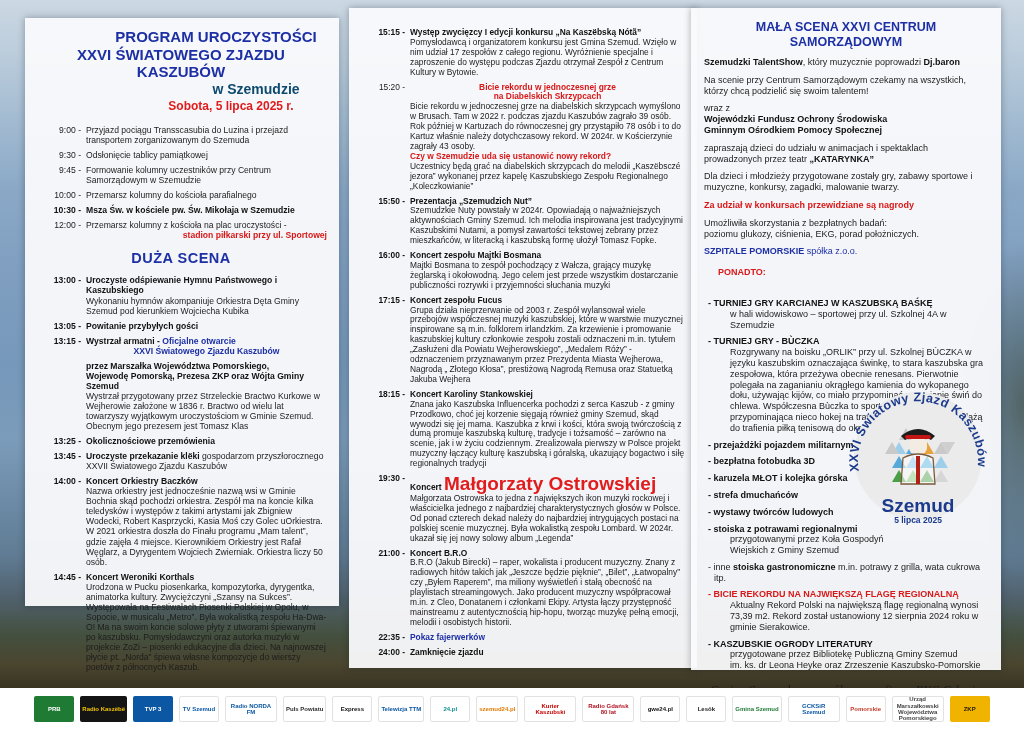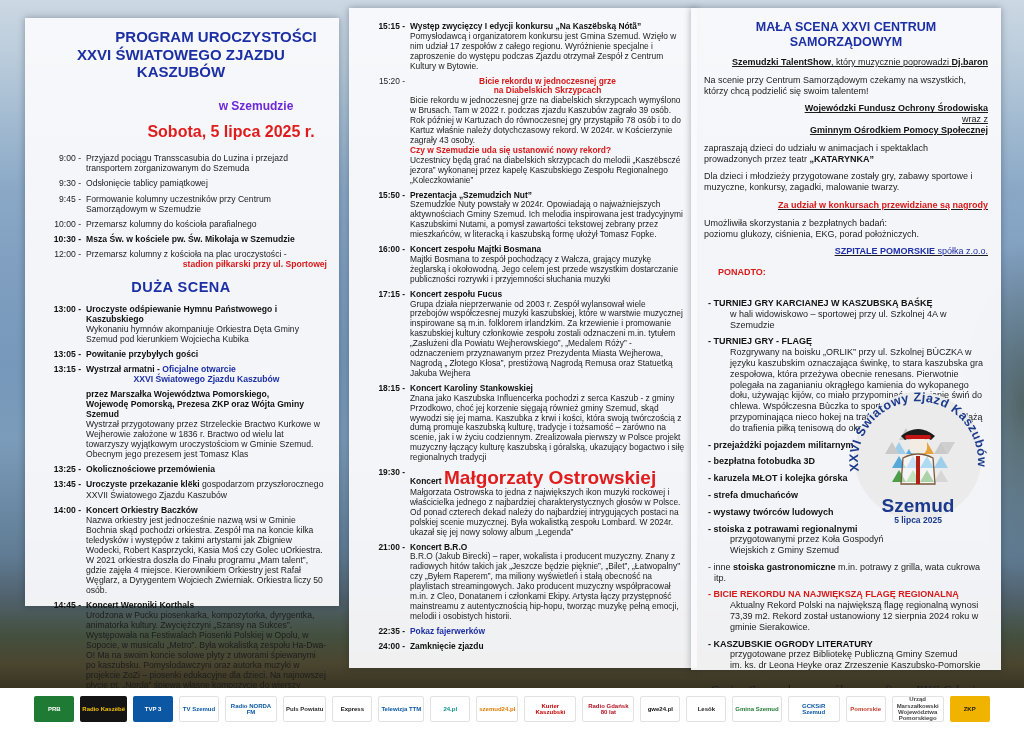--- a/index.html
+++ b/index.html
@@ -17,52 +17,52 @@
     background:linear-gradient(180deg,
       #ccd8e3 0%, #bccddc 7%, #a4bcd2 16%, #8aa8c6 26%, #7f9ec0 38%,
       #7698ba 50%, #7b9cba 60%, #6e8ca8 68%, #607c94 76%, #50616c 82%,
       #44503f 87%, #4a452f 91%, #35311f 95%, #2c2a1e 100%); }
   .photo-hill { position:absolute; right:0; top:240px; width:70px; height:330px;
     background:radial-gradient(ellipse at 100% 50%, rgba(60,70,55,.65), rgba(60,70,55,0) 70%); }
 
   .panel { position:absolute; background:rgba(250,250,252,0.95);
     box-shadow:0 0 7px rgba(20,30,40,.35); color:#1c1c1c; }
   #left-panel   { left:25px;  top:18px; width:314px; height:588px; padding:10px 12px 20px 10px; font-size:8.6px; line-height:1.17; }
-  #middle-panel { left:349px; top:8px;  width:348px; height:660px; padding:14px 12px 8px 10px; font-size:8.4px; line-height:1.18; }
+  #middle-panel { left:349px; top:8px;  width:348px; height:660px; padding:20px 12px 8px 10px; font-size:8.4px; line-height:1.18; }
   #right-panel  { left:691px; top:8px;  width:310px; height:662px; padding:12px 13px 8px 13px; font-size:9px;  line-height:1.2; }
 
   
   .s-r   { font-weight:normal; color:#1c1c1c; }
   .s-b   { font-weight:bold;   color:#111; }
   .s-blue{ font-weight:bold;   color:#1d2fa5; }
   .s-br  { font-weight:normal; color:#1d2fa5; }
   .s-red { font-weight:bold;   color:#d91818; }
   .s-bigred { font-weight:bold; color:#e01c1c; font-size:19px; line-height:1.05; }
   .al-c  { text-align:center; }
   .al-rt { text-align:right; }
 
   
   .lp-title { text-align:center; margin-bottom:12px; }
   .lp-t1 { color:#1d2fa5; font-weight:bold; font-size:15px; padding-left:70px; }
   .lp-t2 { color:#1d2fa5; font-weight:bold; font-size:15px; }
-  .lp-t3 { color:#6d28d9; font-weight:bold; font-size:12px; padding-left:150px;margin-top:18px; }
-  .lp-date { color:#e01c1c; font-weight:bold; font-size:16px; padding-left:100px; margin-top:10px; }
+  .lp-t3 { color:#0c4a6e; font-weight:bold; font-size:14px; padding-left:150px; }
+  .lp-date { color:#e01c1c; font-weight:bold; font-size:12px; padding-left:100px; margin-top:2px; }
   .scene-h { color:#1d2fa5; font-weight:bold; font-size:14.5px; text-align:center; margin:10px 0 8px 0; letter-spacing:.5px; }
 
   
   .ev { display:flex; margin-bottom:5px; }
   .ev-time { width:46px; min-width:46px; text-align:right; margin-right:5px; white-space:nowrap; }
   .ev-body { flex:1; }
   .ev-line { }
   .sp { height:5px; }
 
   
   .blk { margin-bottom:7px; }
   .blk-h1 .line { text-align:center; font-size:12.5px; }
-  .blk-c .line { text-align:right;text-decoration:underline; }
+  .blk-c .line { text-align:left; }
   .blk-p .line { text-align:left; }
   .blk-ponadto { padding-left:14px; margin:10px 0 20px 0; }
   .blk-item { padding-left:10px; text-indent:-6px; margin-bottom:6px; }
   .blk-item .line { }
   .blk-item .line + .line { text-indent:0; padding-left:16px; }
   .blk-footer { margin-top:10px; }
   .blk-footer .line { text-align:center; font-family:"Liberation Serif", serif;
     font-weight:bold; color:#2a3f9f; font-size:13px; line-height:1.35; }
 
   
@@ -202,22 +202,22 @@
       <div class="blk blk-h1">
         <div class="line"><span class="s-blue">MAŁA SCENA XXVI CENTRUM SAMORZĄDOWYM</span></div>
       </div>
       <div class="blk blk-c">
         <div class="line"><span class="s-b">Szemudzki TalentShow</span><span class="s-r">, który muzycznie poprowadzi </span><span class="s-b">Dj.baron</span></div>
       </div>
       <div class="blk blk-p">
         <div class="line"><span class="s-r">Na scenie przy Centrum Samorządowym czekamy na wszystkich, którzy chcą podzielić się swoim talentem!</span></div>
       </div>
       <div class="blk blk-c">
+        <div class="line"><span class="s-r">wraz z</span></div>
         <div class="line"><span class="s-b">Wojewódzki Fundusz Ochrony Środowiska</span></div>
-        <div class="line"><span class="s-r">wraz z</span></div>
         <div class="line"><span class="s-b">Gminnym Ośrodkiem Pomocy Społecznej</span></div>
       </div>
       <div class="blk blk-p">
         <div class="line"><span class="s-r">zapraszają dzieci do udziału w animacjach i spektaklach prowadzonych przez teatr </span><span class="s-b">„KATARYNKA”</span></div>
       </div>
       <div class="blk blk-p">
         <div class="line"><span class="s-r">Dla dzieci i młodzieży przygotowane zostały gry, zabawy sportowe i muzyczne, konkursy, zagadki, malowanie twarzy.</span></div>
       </div>
       <div class="blk blk-c">
         <div class="line"><span class="s-red">Za udział w konkursach przewidziane są nagrody</span></div>
@@ -230,21 +230,21 @@
         <div class="line"><span class="s-blue">SZPITALE POMORSKIE</span><span class="s-br"> spółka z.o.o.</span></div>
       </div>
       <div class="blk blk-ponadto">
         <div class="line"><span class="s-red">PONADTO:</span></div>
       </div>
       <div class="blk blk-item">
         <div class="line"><span class="s-b">- TURNIEJ GRY KARCIANEJ W KASZUBSKĄ BAŚKĘ</span></div>
         <div class="line"><span class="s-r">w hali widowiskowo – sportowej przy ul. Szkolnej 4A w Szemudzie</span></div>
       </div>
       <div class="blk blk-item">
-        <div class="line"><span class="s-b">- TURNIEJ GRY - FLAGĘ</span></div>
+        <div class="line"><span class="s-b">- TURNIEJ GRY - BÙCZKA</span></div>
         <div class="line"><span class="s-r">Rozgrywany na boisku „ORLIK” przy ul. Szkolnej BÙCZKA w języku kaszubskim oznaczająca świnkę, to stara kaszubska gra zespołowa, która przeżywa obecnie renesans. Pierwotnie polegała na zaganianiu okrągłego kamienia do wykopanego dołu, używając kijów, co miało przypominać zaganianie świń do chlewa. Współczesna Bùczka to sportowa gra halowa, przypominająca nieco hokej na trawie, w której zawodnicy dążą do trafienia piłką tenisową do okrągłych pól punktowych.</span></div>
       </div>
       <div class="blk blk-item">
         <div class="line"><span class="s-b">- przejażdżki pojazdem militarnym</span></div>
       </div>
       <div class="blk blk-item">
         <div class="line"><span class="s-b">- bezpłatna fotobudka 3D</span></div>
       </div>
       <div class="blk blk-item">
         <div class="line"><span class="s-b">- karuzela MŁOT i kolejka górska</span></div>

